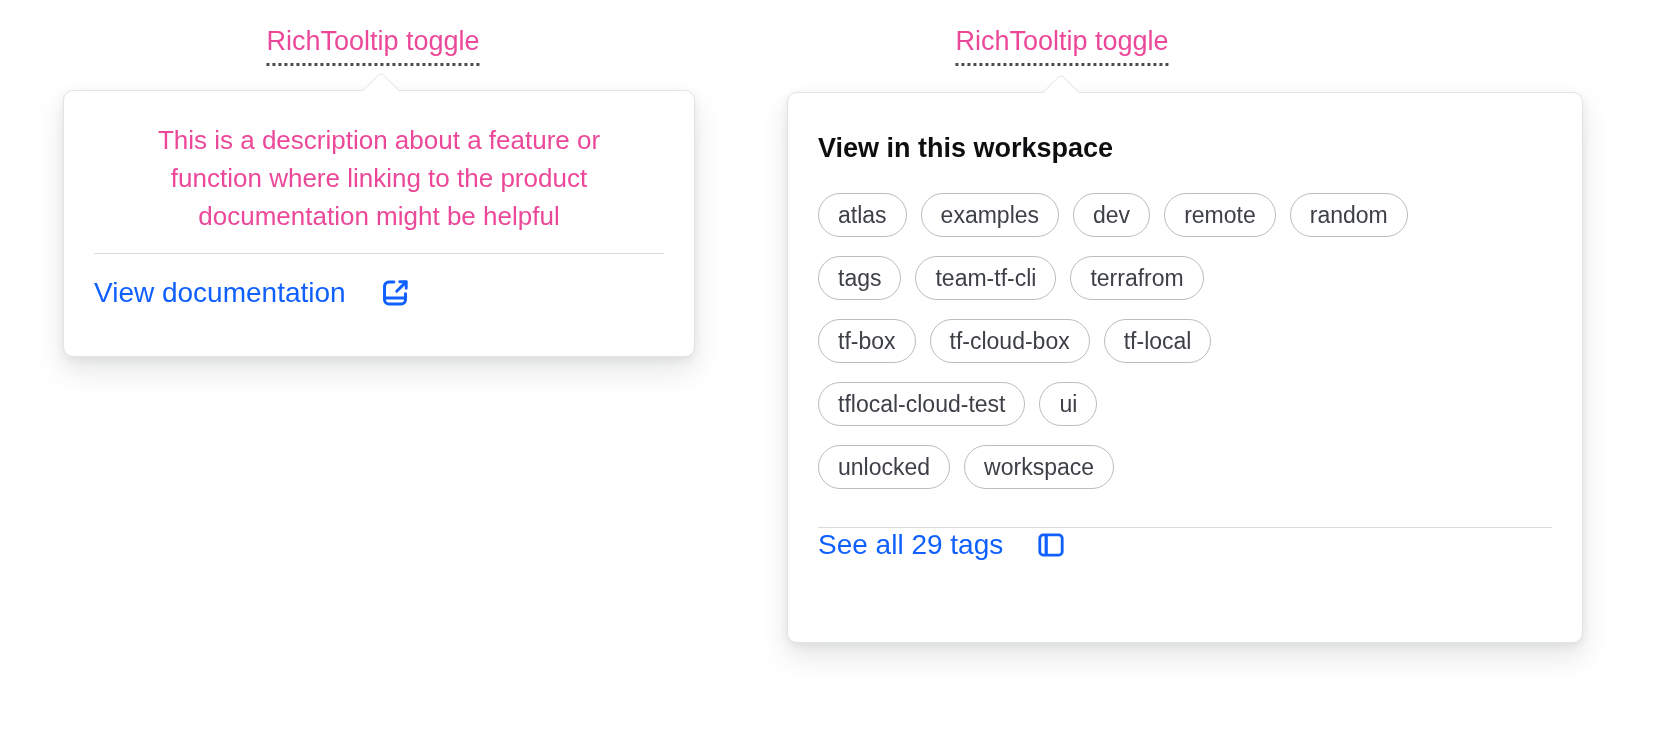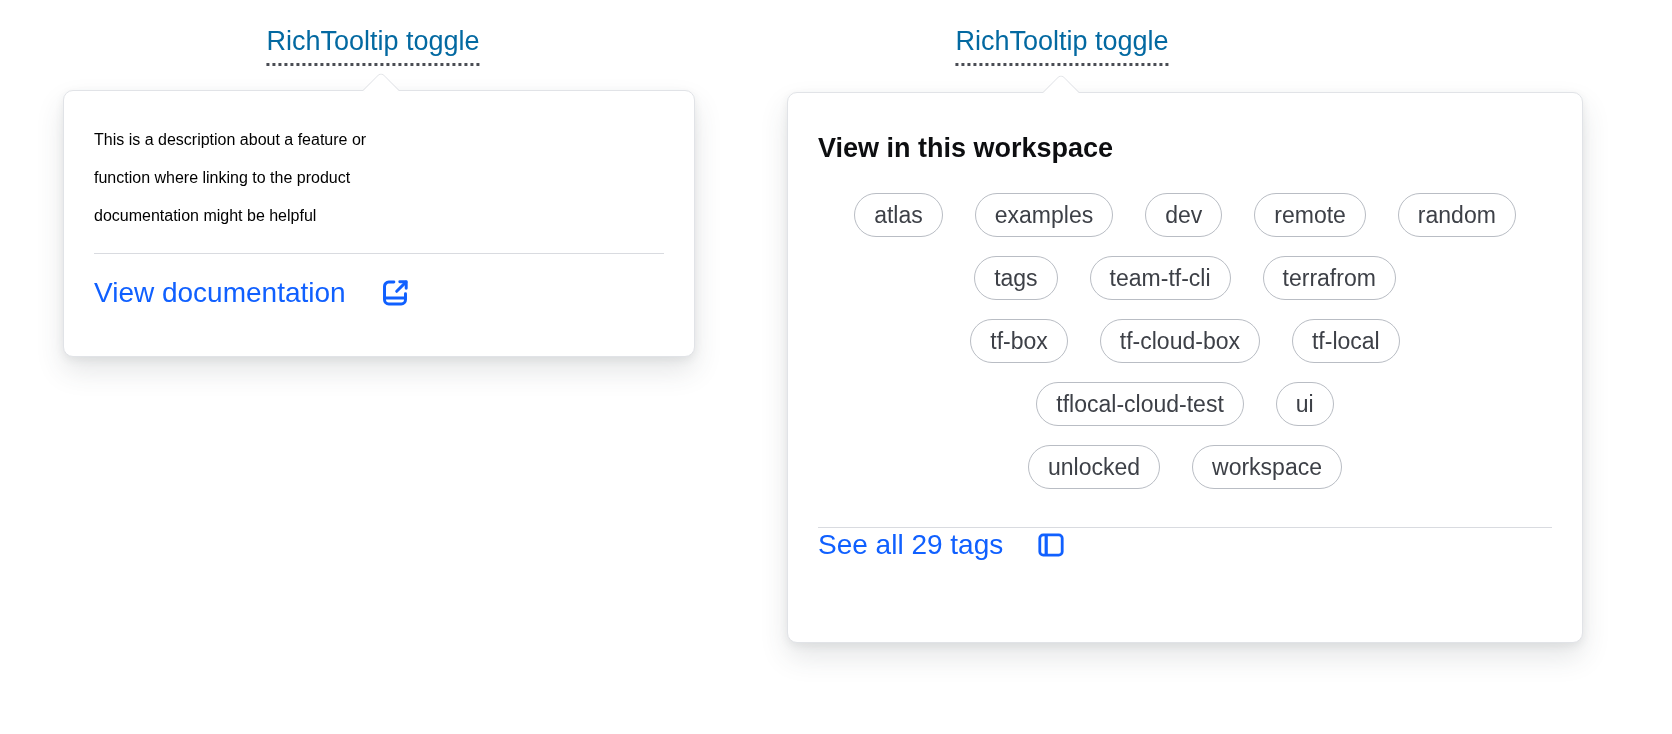--- a/index.html
+++ b/index.html
@@ -11,21 +11,21 @@
     overflow: hidden;
   }
 
   
   .toggle {
     position: absolute;
     top: 24px;
     transform: translateX(-50%);
     font-size: 27px;
     line-height: 34px;
-    color: #0369a1;
+    color: #ec4899;
     padding-bottom: 5px;
     border-bottom: 3px dotted #4a4d54;
     cursor: pointer;
     white-space: nowrap;
   }
   .toggle-left  { left: 373px; }
   .toggle-right { left: 1062px; }
 
   
   .card {
@@ -55,23 +55,24 @@
     border-left: 1px solid #dfe1e5;
     border-top: 1px solid #dfe1e5;
     border-top-left-radius: 5px;
     transform: rotate(45deg);
   }
   .caret-left  { left: 304px; }
   .caret-right { left: 260px; }
 
   
   .description {
-    font-size: 16px;
+    font-size: 26px;
     line-height: 38px;
-    color: #000000;
+    color: #ec4899;
+    text-align: center;
   }
   .divider {
     border: none;
     border-top: 1px solid #d9dbe0;
     margin: 0;
   }
   .card-left .divider  { margin-top: 18px; }
   .card-right .divider { margin-top: 38px; }
 
   .link {
@@ -97,22 +98,21 @@
     color: #0d0e10;
     margin-bottom: 28px;
   }
   .tag-rows {
     display: flex;
     flex-direction: column;
     gap: 19px;
   }
   .tag-row {
     display: flex;
-    gap: 32px;
-    justify-content: center;
+    gap: 14px;
   }
   .tag-pill {
     display: inline-block;
     font-size: 23px;
     line-height: 26px;
     color: #3d4047;
     padding: 8px 19px;
     border: 1.5px solid #b9bdc4;
     border-radius: 999px;
     background: #ffffff;

